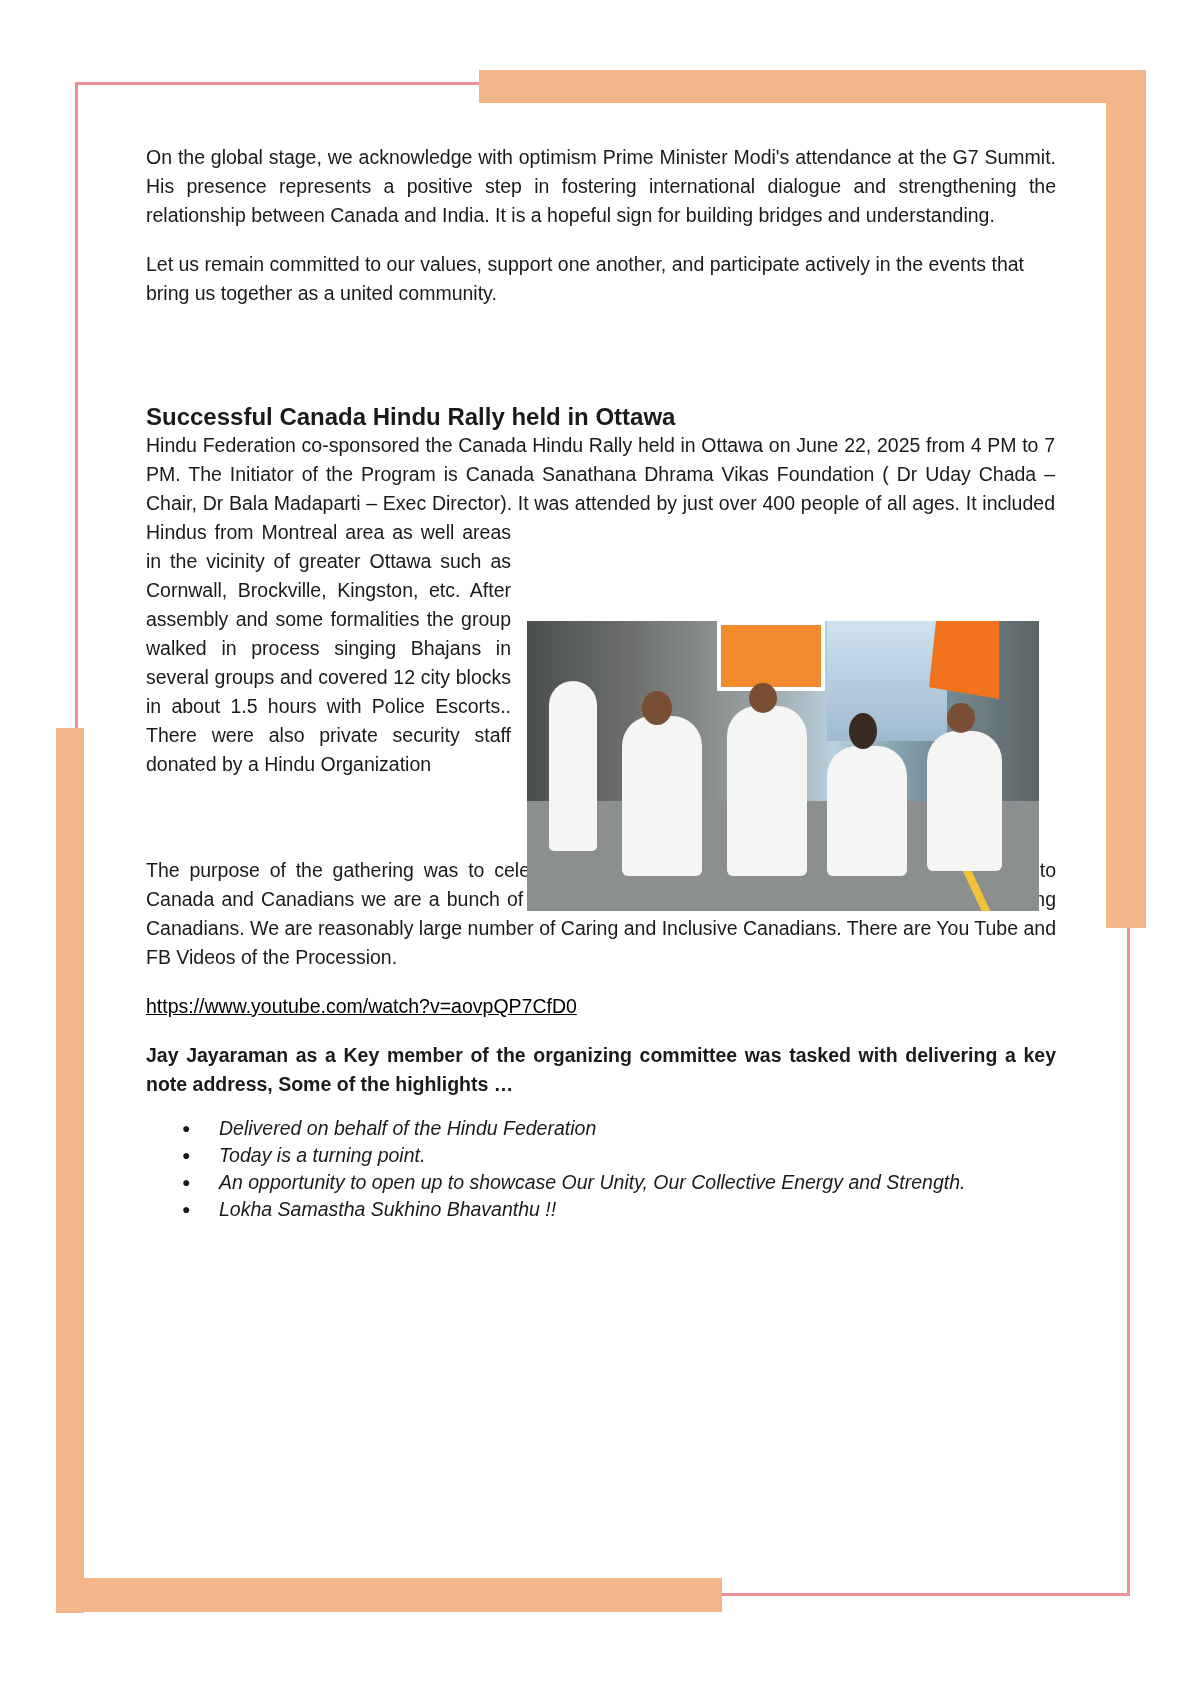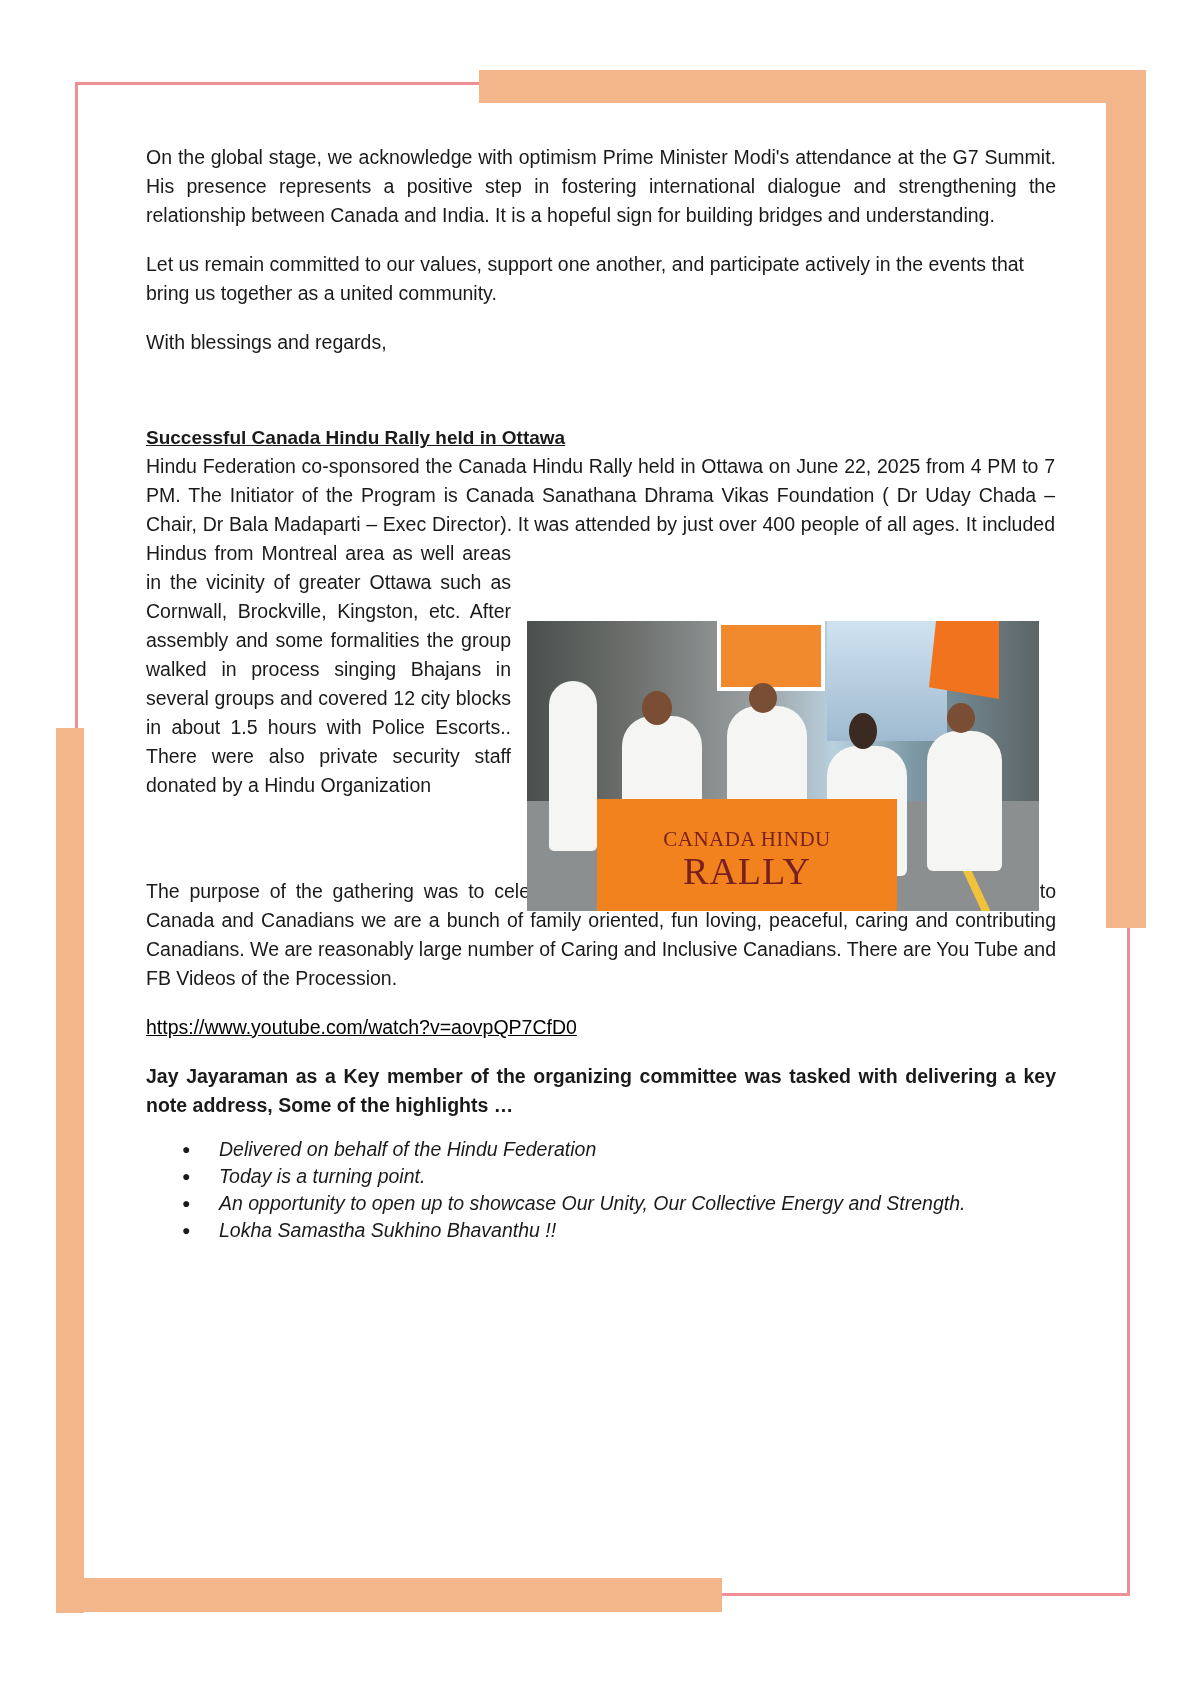--- a/index.html
+++ b/index.html
@@ -14,21 +14,21 @@
   .o-right { left: 1106px; top: 70px; width: 40px; height: 858px; }
   .o-left { left: 56px; top: 728px; width: 28px; height: 885px; }
   .o-bottom { left: 56px; top: 1578px; width: 666px; height: 34px; }
 
   
   .content { position: absolute; left: 146px; top: 143px; width: 910px;
              font-size: 19.5px; line-height: 29px; }
   p { margin: 0; }
   .justify { text-align: justify; }
   .mb20 { margin-bottom: 20px; }
-  .heading { font-weight: bold; text-decoration: underline; font-size: 19px; margin-top: 66px; }
+  .heading { font-weight: bold; font-size: 24px; margin-top: 94px; }
 
   .float-wrap { overflow: hidden; }
   .photo { float: right; width: 512px; height: 290px; margin: 8px 18px 0 18px; position: relative; overflow: hidden;
            background: linear-gradient(90deg, #4a4f4d 0%, #6c6f6c 20%, #9aa0a2 45%, #b9d0de 60%, #7e9aa6 75%, #5c6466 100%); }
   .photo .sky { position: absolute; left: 300px; top: 0; width: 120px; height: 120px;
                 background: linear-gradient(180deg, #cfe2f0, #9fbad0); }
   .photo .road { position: absolute; left: 0; bottom: 0; width: 100%; height: 110px; background: #8c8f90; }
   .photo .yellow { position: absolute; right: 70px; bottom: -10px; width: 8px; height: 110px; background: #f2c33a; transform: rotate(-25deg); }
   .photo .person { position: absolute; background: #f5f5f3; border-radius: 30px 30px 6px 6px; }
   .photo .head { position: absolute; background: #7a4e34; border-radius: 50%; }
@@ -50,21 +50,20 @@
 
 <div class="frame-pink"></div>
 <div class="orange o-top"></div>
 <div class="orange o-right"></div>
 <div class="orange o-left"></div>
 <div class="orange o-bottom"></div>
 
 <div class="content">
   <p class="justify mb20">On the global stage, we acknowledge with optimism Prime Minister Modi's attendance at the G7 Summit. His presence represents a positive step in fostering international dialogue and strengthening the relationship between Canada and India. It is a hopeful sign for building bridges and understanding.</p>
   <p class="mb20">Let us remain committed to our values, support one another, and participate actively in the events that bring us together as a united community.</p>
-  <p>With blessings and regards,</p>
 
   <p class="heading">Successful Canada Hindu Rally held in Ottawa</p>
 
   <div class="float-wrap">
       <div style="float: right; width: 1px; height: 87px;"></div>
       <div style="float: right; clear: right; width: 545px; height: 318px;"></div>
     <p class="justify" style="text-align: justify;">
       <span>Hindu Federation co-sponsored the Canada Hindu Rally held in Ottawa on June 22, 2025 from 4 PM to 7 PM. The Initiator of the Program is Canada Sanathana Dhrama Vikas Foundation ( Dr Uday Chada – Chair, Dr Bala Madaparti – Exec Director).  It was attended by just over 400 people of all ages. It included Hindus from Montreal area as well areas in the vicinity of greater Ottawa such as Cornwall, Brockville, Kingston, etc. After assembly and some formalities the group walked in process singing Bhajans in several groups and covered 12 city blocks in about 1.5 hours with Police Escorts.. There were also private security staff donated by a Hindu Organization</span>
     </p>
   </div>
@@ -93,17 +92,13 @@
   <div class="flag"></div>
   <div class="person" style="left:22px; top:60px; width:48px; height:170px;"></div>
   <div class="person" style="left:95px; top:95px; width:80px; height:160px;"></div>
   <div class="head" style="left:115px; top:70px; width:30px; height:34px;"></div>
   <div class="person" style="left:200px; top:85px; width:80px; height:170px;"></div>
   <div class="head" style="left:222px; top:62px; width:28px; height:30px;"></div>
   <div class="person" style="left:300px; top:125px; width:80px; height:130px;"></div>
   <div class="head" style="left:322px; top:92px; width:28px; height:36px; background:#3a2a22;"></div>
   <div class="person" style="left:400px; top:110px; width:75px; height:140px;"></div>
   <div class="head" style="left:420px; top:82px; width:28px; height:30px;"></div>
-  <div class="banner">
-    <span class="banner-l1">CANADA HINDU</span>
-    <span class="banner-l2">RALLY</span>
-  </div>
 </div>
 
 </body></html>

